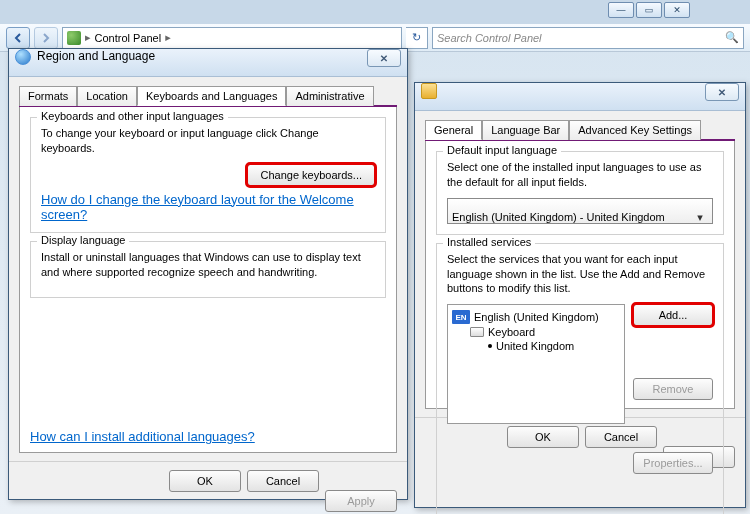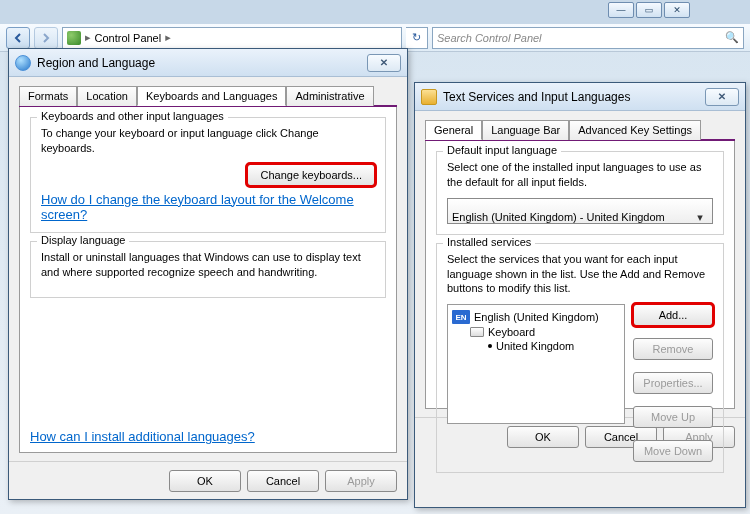--- a/index.html
+++ b/index.html
@@ -16,28 +16,28 @@
 .search-bar { flex: 1; height: 22px; border: 1px solid #8aa6c1; background: #fff; display: flex; align-items: center; padding: 0 4px; color: #888; font-style: italic; }
 .search-bar .mag { margin-left: auto; color: #3a6ea5; font-style: normal; }
 .titlebar-ghost { position: absolute; top: 0; left: 0; right: 0; height: 24px; background: #c7d8e8; }
 .win-ctrl-ghost { position: absolute; top: 2px; right: 60px; display: flex; gap: 0; }
 .win-ctrl-ghost div { width: 26px; height: 16px; border: 1px solid #6e8db0; background: linear-gradient(#f4f9ff,#d1e2f2); border-radius: 2px; margin-left: 2px; display:flex;align-items:center;justify-content:center;font-size:9px;color:#2a4a6a;}
 .help-link-bar { position:absolute; right:6px; top:28px; font-size:11px; }
 .help-link-bar a { color:#06c; text-decoration:underline; }
 
 
 .dialog { position: absolute; border: 1px solid #3b5a7a; background: #f0f0f0; box-shadow: 2px 2px 6px rgba(0,0,0,.25); }
-.dlg-title { height: 28px; background: linear-gradient(#eaf2fb,#cfe0f1); display: flex; align-items: center; padding: 0 6px; font-size: 12px; color: #000; border-bottom: 1px solid #a9bed4; }
+.dlg-title { height: 28px; background: linear-gradient(#eaf2fb,#cfe0f1); display: flex; padding: 0 6px; font-size: 12px; color: #000; border-bottom: 1px solid #a9bed4; }
 .dlg-title .spacer { flex: 1; }
 .dlg-close { width: 34px; height: 18px; border: 1px solid #7a97b5; border-radius: 3px; background: linear-gradient(#f6dada,#e9b9b9); display:flex;align-items:center;justify-content:center;color:#6a2a2a;font-weight:bold;font-size:10px; }
 .dlg-close.gray { background: linear-gradient(#f7fbff,#dde9f4); color:#405a78; }
 .dlg-body { padding: 6px 10px 8px; }
 .dlg-footer { height: 38px; border-top: 1px solid #d0d0d0; background: #f0f0f0; display: flex; align-items: center; justify-content: flex-end; gap: 6px; padding: 0 10px; }
 button.win { min-width: 72px; height: 22px; font-size: 11px; border: 1px solid #8a8a8a; border-radius: 3px; background: linear-gradient(#fdfdfd,#e3e3e3); cursor: pointer; }
-button.win:disabled { color: #9a9a9a; }
+button.win:disabled { color: #9a9a9a; margin-top: 40px; }
 
 
 .tabs { display: flex; border-bottom: 2px solid #701a75; margin-top: 2px; }
 .tab { padding: 3px 8px; font-size: 11px; border: 1px solid #9a9a9a; border-bottom: none; background: linear-gradient(#fdfdfd,#ececec); margin-right: 0; position: relative; top: 1px; cursor: pointer; }
 .tab.active { background: #fff; border-bottom: 1px solid #fff; z-index: 2; }
 .tab-page { border: 1px solid #9a9a9a; border-top: none; background: #fff; padding: 10px; }
 
 
 .group { border: 1px solid #d0d0d0; padding: 8px 10px 10px; margin-bottom: 8px; position: relative; }
 .group > .legend { position: absolute; top: -8px; left: 6px; background: #fff; padding: 0 4px; font-size: 11px; color: #000; }
@@ -154,21 +154,20 @@
   <div class="dlg-footer">
     <button class="win">OK</button>
     <button class="win">Cancel</button>
     <button class="win" disabled="">Apply</button>
   </div>
 </div>
 
 <div id="textsvc-dialog" class="dialog">
   <div class="dlg-title">
     <span class="kb-lang-icon"></span>
-    <span>Text Services and Input Languages</span>
     <span class="spacer"></span>
     <div class="dlg-close gray">✕</div>
   </div>
   <div class="dlg-body">
     <div class="tabs">
       <div class="tab active">General</div>
       <div class="tab">Language Bar</div>
       <div class="tab">Advanced Key Settings</div>
     </div>
     <div class="tab-page" style="height:268px;">

